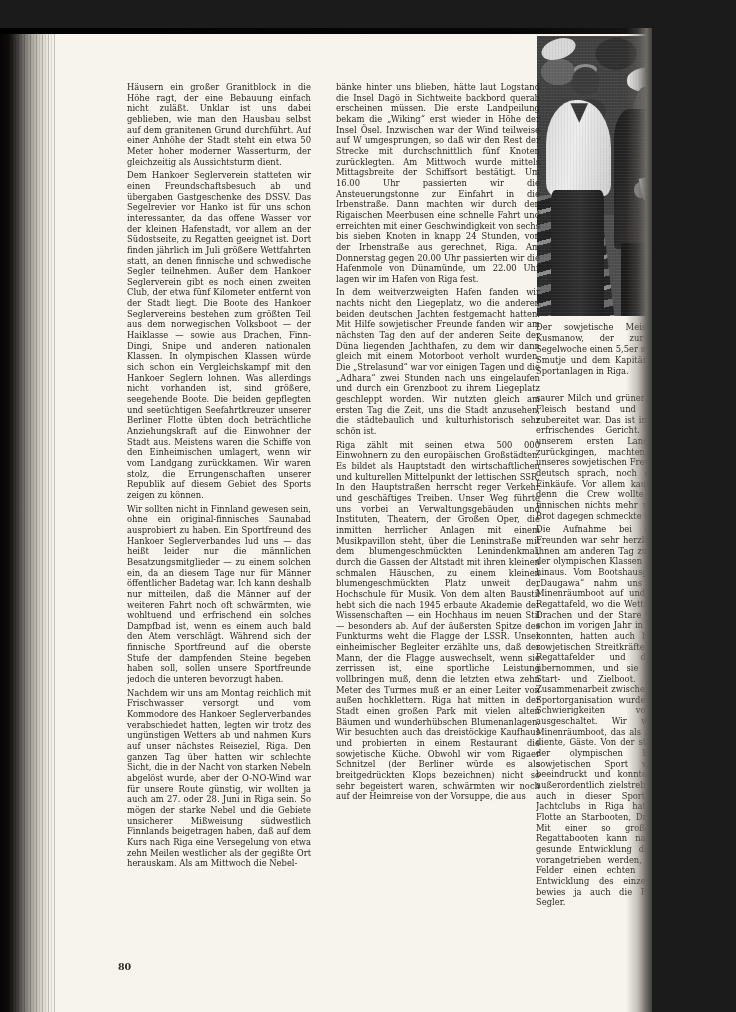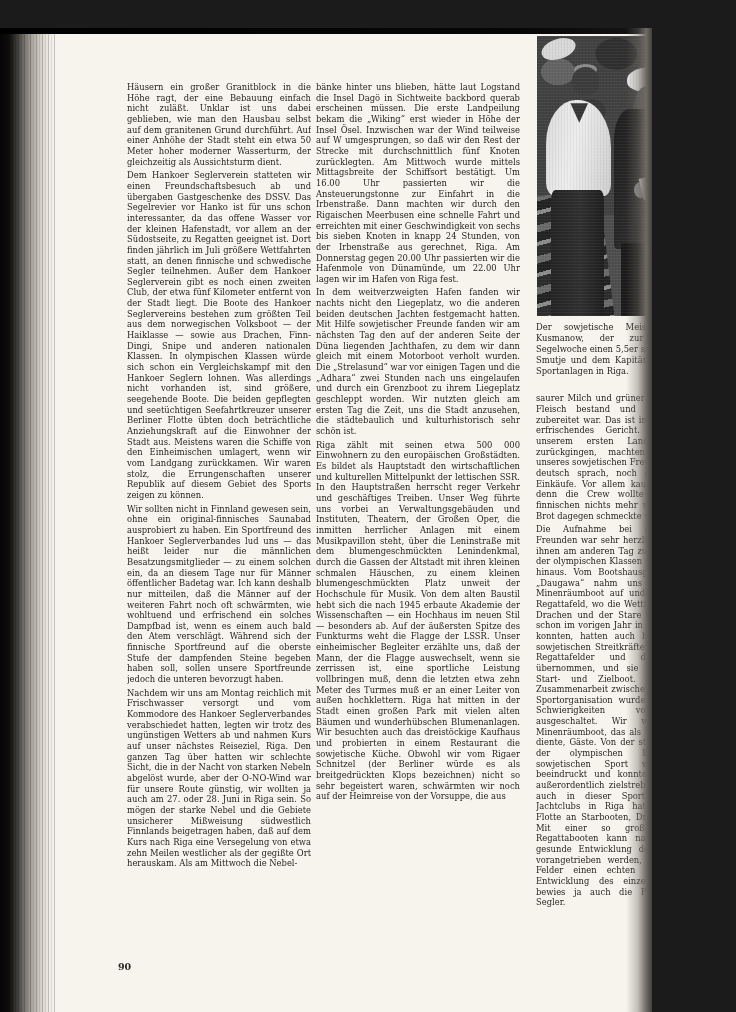--- a/index.html
+++ b/index.html
@@ -18,21 +18,21 @@
       background:linear-gradient(90deg,rgba(110,106,100,0) 0%,rgba(110,106,100,.38) 45%,#6e6a64 78%,#43403c 100%);}
   .bottom-bar{position:absolute;left:0;bottom:0;width:736px;height:28px;background:#b91c1c;
       clip-path:polygon(0 9px,100% 2px,100% 28px,0 28px);}
   .watermark{position:absolute;right:13px;bottom:3px;font-family:"DejaVu Sans","Liberation Sans",sans-serif;
       font-weight:bold;font-size:14px;color:#d2d2d2;letter-spacing:.2px;}
   
   .col{position:absolute;font-size:8.4px;line-height:10.65px;color:#272520;
        text-align:justify;overflow:hidden;}
   .col p{margin:0 0 3px 0;}
   #col1{left:127px;top:54px;width:184px;height:896px;}
-  #col2{left:316px;top:54px;width:204px;height:872px;}
+  #col2{left:336px;top:54px;width:204px;height:872px;}
   #col3{left:536px;top:294px;width:192px;height:628px;}
   .caption{font-size:8.4px;line-height:10.9px;color:#272520;text-align:justify;margin:0 0 0 0;}
   .credit{font-size:8.4px;line-height:10.9px;color:#272520;text-align:right;margin:0 0 6px 0;}
   .pageno{position:absolute;left:118px;top:933px;font-size:9.5px;font-weight:bold;color:#2a2823;}
   
   .photo{position:absolute;left:537px;top:8px;width:176px;height:280px;overflow:hidden;
          background:#4b4b48;filter:grayscale(1) contrast(.97) brightness(1.02);}
   .photo *{position:absolute;}
   .foliage{left:0;top:0;width:100%;height:64%;
       background:
@@ -110,21 +110,21 @@
     <p>Riga zählt mit seinen etwa 500 000 Einwohnern zu den europäischen Großstädten. Es bildet als Hauptstadt den wirtschaftlichen und kulturellen Mittelpunkt der lettischen SSR. In den Hauptstraßen herrscht reger Verkehr und geschäftiges Treiben. Unser Weg führte uns vorbei an Verwaltungsgebäuden und Instituten, Theatern, der Großen Oper, die inmitten herrlicher Anlagen mit einem Musikpavillon steht, über die Leninstraße mit dem blumengeschmückten Lenindenkmal, durch die Gassen der Altstadt mit ihren kleinen schmalen Häuschen, zu einem kleinen blumengeschmückten Platz unweit der Hochschule für Musik. Von dem alten Baustil hebt sich die nach 1945 erbaute Akademie der Wissenschaften — ein Hochhaus im neuen Stil — besonders ab. Auf der äußersten Spitze des Funkturms weht die Flagge der LSSR. Unser einheimischer Begleiter erzählte uns, daß der Mann, der die Flagge auswechselt, wenn sie zerrissen ist, eine sportliche Leistung vollbringen muß, denn die letzten etwa zehn Meter des Turmes muß er an einer Leiter von außen hochklettern. Riga hat mitten in der Stadt einen großen Park mit vielen alten Bäumen und wunderhübschen Blumenanlagen. Wir besuchten auch das dreistöckige Kaufhaus und probierten in einem Restaurant die sowjetische Küche. Obwohl wir vom Rigaer Schnitzel (der Berliner würde es als breitgedrückten Klops bezeichnen) nicht so sehr begeistert waren, schwärmten wir noch auf der Heimreise von der Vorsuppe, die aus</p>
   </div>
 
   <div class="col" id="col3">
     <p class="caption">Der sowjetische Meister des Sports, Kusmanow, der zur X. Baltischen Segelwoche einen 5,5er steuerte, zeigte dem Smutje und dem Kapitän der „Wiking“ die Sportanlagen in Riga.</p>
     <p class="credit">Foto: K. Rohr</p>
     <p>saurer Milch und grüner Gurke und kaltem Fleisch bestand und sehr schmackhaft zubereitet war. Das ist im Sommer ein sehr erfrischendes Gericht. Bevor wir von unserem ersten Landgang an Bord zurückgingen, machten wir mit Hilfe unseres sowjetischen Freundes, der sehr gut deutsch sprach, noch die notwendigsten Einkäufe. Vor allem kauften wir Brot ein, denn die Crew wollte von dem süßen finnischen nichts mehr wissen. Das Rigaer Brot dagegen schmeckte vorzüglich.</p>
     <p>Die Aufnahme bei den sowjetischen Freunden war sehr herzlich. Wir fuhren mit ihnen am anderen Tag zur letzten Wettfahrt der olympischen Klassen in die Rigaer Bucht hinaus. Vom Bootshausgelände des Clubs „Daugawa“ nahm uns ein sowjetisches Minenräumboot auf und brachte uns zum Regattafeld, wo die Wettfahrt der 5,5er, der Drachen und der Stare stattfand. Wie wir schon im vorigen Jahr in Tallinn beobachten konnten, hatten auch hier Einheiten der sowjetischen Streitkräfte die Sicherung der Regattafelder und den Bootsschlepp übernommen, und sie stellten auch das Start- und Zielboot. Durch die enge Zusammenarbeit zwischen Streitkräften und Sportorganisation wurden viele technische Schwierigkeiten von vornherein ausgeschaltet. Wir waren auf dem Minenräumboot, das als Start- und Zielboot diente, Gäste. Von der starken Entwicklung der olympischen Bootsklassen im sowjetischen Sport waren wir sehr beeindruckt und konnten feststellen, wie außerordentlich zielstrebig die Sowjetunion auch in dieser Sportart vorgeht. Die Jachtclubs in Riga hatten eine größere Flotte an Starbooten, Drachen und 5,5ern. Mit einer so großen Anzahl von Regattabooten kann natürlich auch eine gesunde Entwicklung des Leistungssports vorangetrieben werden, da ja die großen Felder einen echten Maßstab für die Entwicklung des einzelnen geben. Das bewies ja auch die Placierung unserer Segler.</p>
   </div>
 
-  <div class="pageno">90</div>
+  <div class="pageno">80</div>
 
   <div class="ink-drop"></div>
   <div class="ink-blob"></div>
   <div class="left-edges"></div>
   <div class="top-edge"></div>
   <div class="right-shadow"></div>
   <div class="bottom-bar">
     <div class="watermark">© yachtsportmuseum.de</div>
   </div>
 

